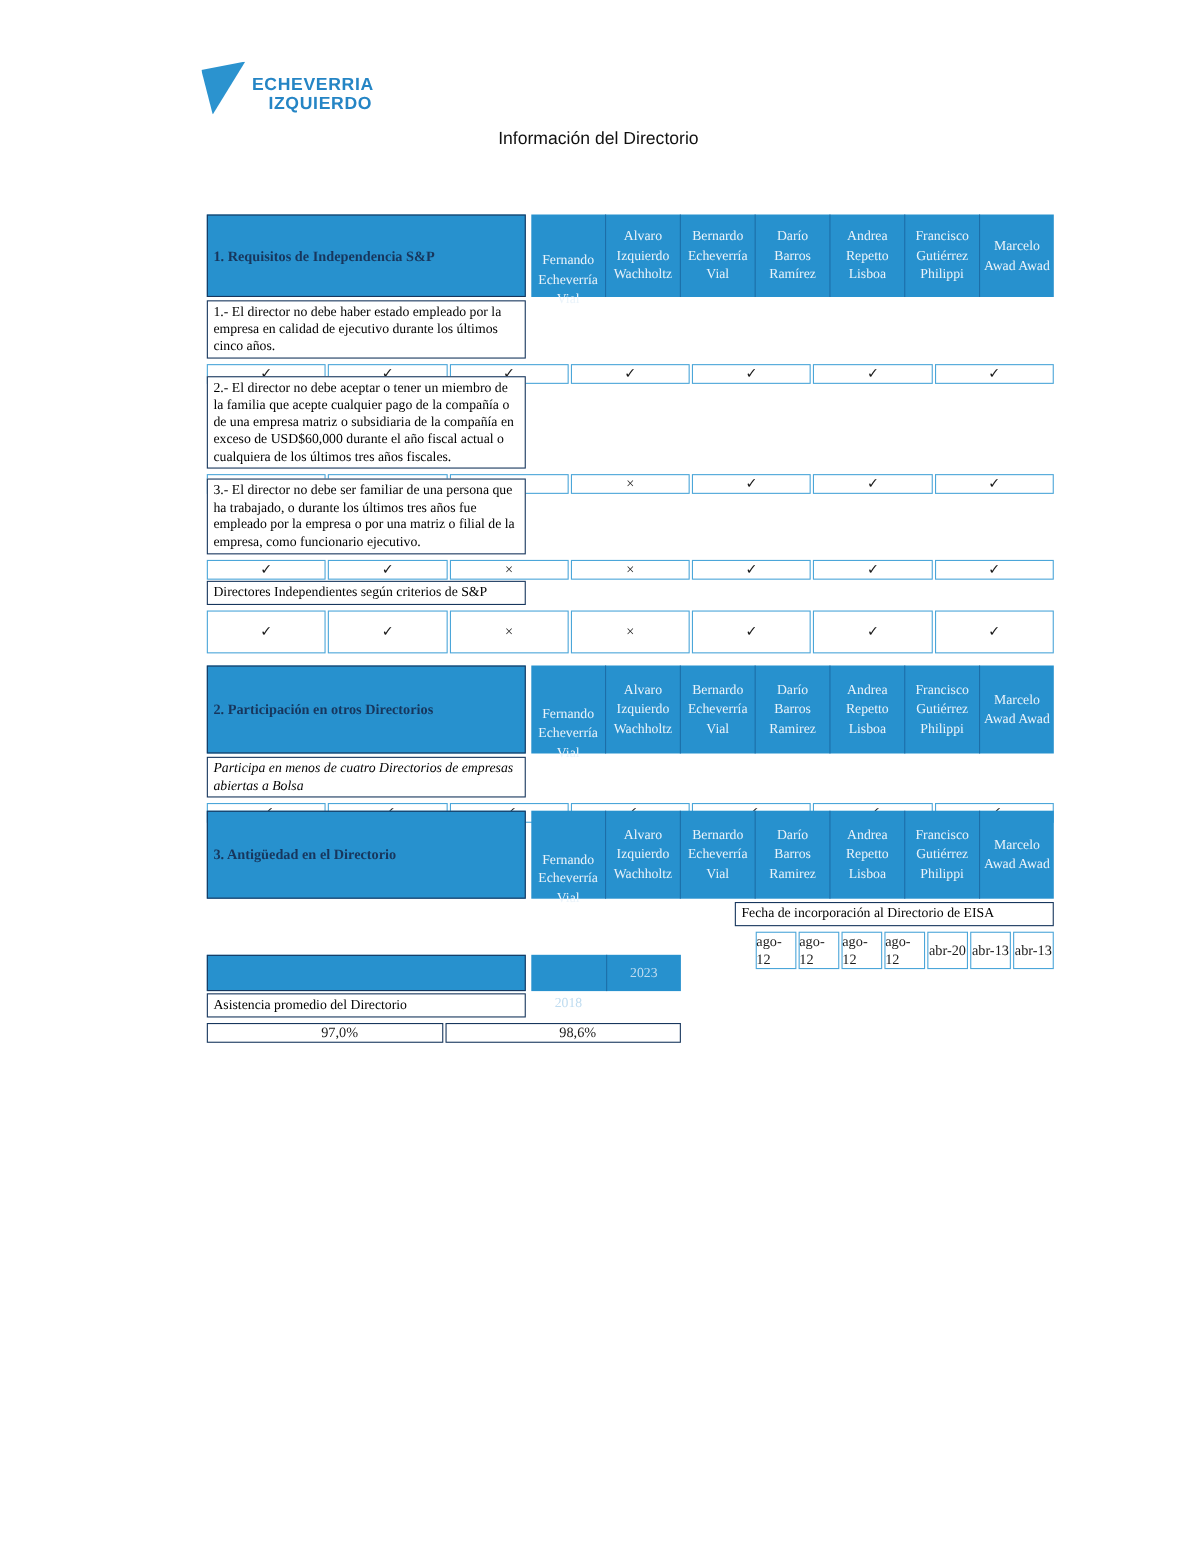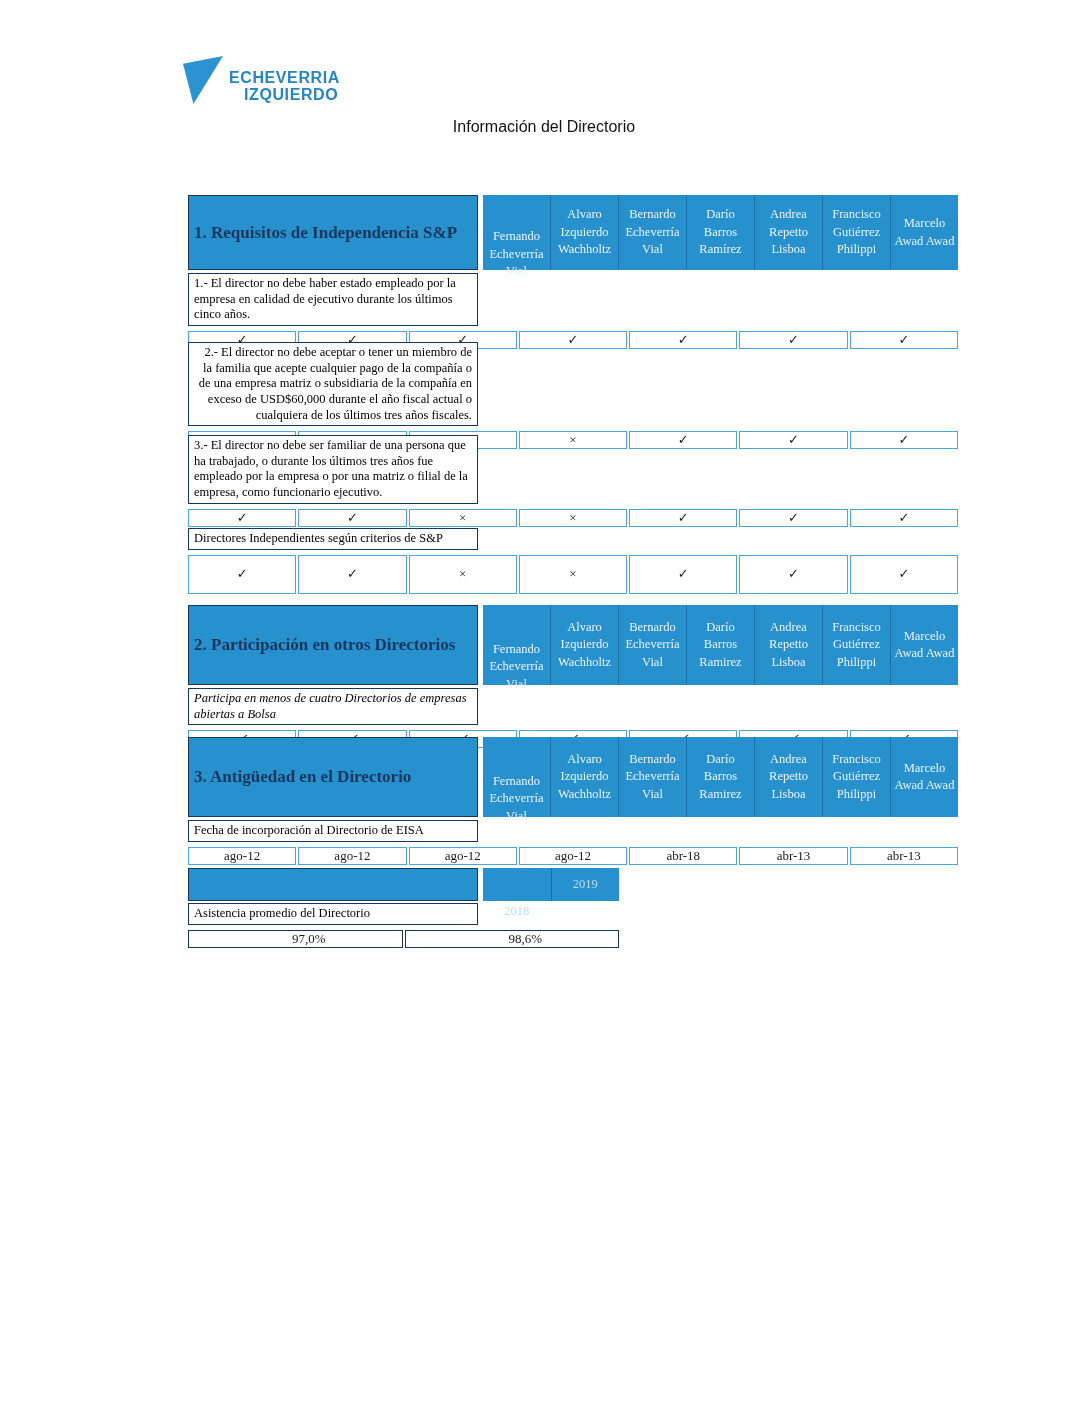--- a/index.html
+++ b/index.html
@@ -27,21 +27,21 @@
   .doc-title{position:absolute;top:118px;left:0;width:100%;text-align:center;
              font-family:"Liberation Sans",sans-serif;font-size:16px;color:#111;
              }
 
   
   .tbl{position:absolute;left:188px;width:770px;}
   .tbl-small{position:absolute;left:188px;width:431px;}
   .hrow{display:flex;}
   .h-label{width:290px;box-sizing:border-box;background:var(--blue);
            border:1px solid var(--navy);color:var(--navy);font-weight:bold;
-           font-size:17px;display:flex;align-items:center;padding-left:5px;font-family:Liberation Serif, serif;}
+           font-size:13px;display:flex;align-items:center;padding-left:5px;font-family:Liberation Serif, serif;}
   .gapcol{width:5px;flex:0 0 5px;}
   .h-names{flex:1;display:flex;background:var(--blue);}
   .h-name{flex:1;display:flex;align-items:center;justify-content:center;
           text-align:center;color:var(--nametext);font-size:12.5px;
           line-height:1.4;border-left:1px solid var(--divider);padding:0 2px;}
   .h-name:first-child{border-left:none;margin-top:44px;}
   .h-year{color:var(--yeartext);}
 
   .brow{display:flex;margin-top:3px;flex-direction:column;}
   .b-label{width:290px;box-sizing:border-box;background:#fff;
@@ -88,21 +88,21 @@
         <div class="b-vals">
           <div class="b-val">✓</div>
           <div class="b-val">✓</div>
           <div class="b-val">✓</div>
           <div class="b-val">✓</div>
           <div class="b-val">✓</div>
           <div class="b-val">✓</div>
           <div class="b-val">✓</div>
         </div>
       </div>
-      <div class="brow" style="height: 90px; text-align: right;">
+      <div class="brow" style="height: 90px;">
         <div class="b-label">2.- El director no debe aceptar o tener un miembro de la familia que acepte cualquier pago de la compañía o de una empresa matriz o subsidiaria de la compañía en exceso de USD$60,000 durante el año fiscal actual o cualquiera de los últimos tres años fiscales.</div>
         <div class="gapcol"></div>
         <div class="b-vals">
           <div class="b-val">×</div>
           <div class="b-val">✓</div>
           <div class="b-val">×</div>
           <div class="b-val">×</div>
           <div class="b-val">✓</div>
           <div class="b-val">✓</div>
           <div class="b-val">✓</div>
@@ -170,41 +170,41 @@
         <div class="h-names">
           <div class="h-name">Fernando Echeverría Vial</div>
           <div class="h-name">Alvaro Izquierdo Wachholtz</div>
           <div class="h-name">Bernardo Echeverría Vial</div>
           <div class="h-name">Darío Barros Ramirez</div>
           <div class="h-name">Andrea Repetto Lisboa</div>
           <div class="h-name">Francisco Gutiérrez Philippi</div>
           <div class="h-name">Marcelo Awad Awad</div>
         </div>
       </div>
-      <div class="brow" style="height: 33px;">
+      <div class="brow" style="height: 33px; align-items: flex-end;">
         <div class="b-label">Fecha de incorporación al Directorio de EISA</div>
         <div class="gapcol"></div>
         <div class="b-vals">
           <div class="b-val">ago-12</div>
           <div class="b-val">ago-12</div>
           <div class="b-val">ago-12</div>
           <div class="b-val">ago-12</div>
-          <div class="b-val">abr-18</div>
+          <div class="b-val">abr-20</div>
           <div class="b-val">abr-13</div>
           <div class="b-val">abr-13</div>
         </div>
       </div>
     </div>
   <div id="t3" class="tbl-small" style="top:868px">
       <div class="hrow" style="height: 33px;">
         <div class="h-label"></div>
         <div class="gapcol"></div>
         <div class="h-names">
           <div class="h-name h-year">2018</div>
-          <div class="h-name h-year">2019</div>
+          <div class="h-name h-year">2023</div>
         </div>
       </div>
       <div class="brow" style="height: 22px; margin-top: 2px; text-align: right;">
         <div class="b-label">Asistencia promedio del Directorio</div>
         <div class="gapcol"></div>
         <div class="b-vals">
           <div class="b-val dark">97,0%</div>
           <div class="b-val dark">98,6%</div>
         </div>
       </div>

